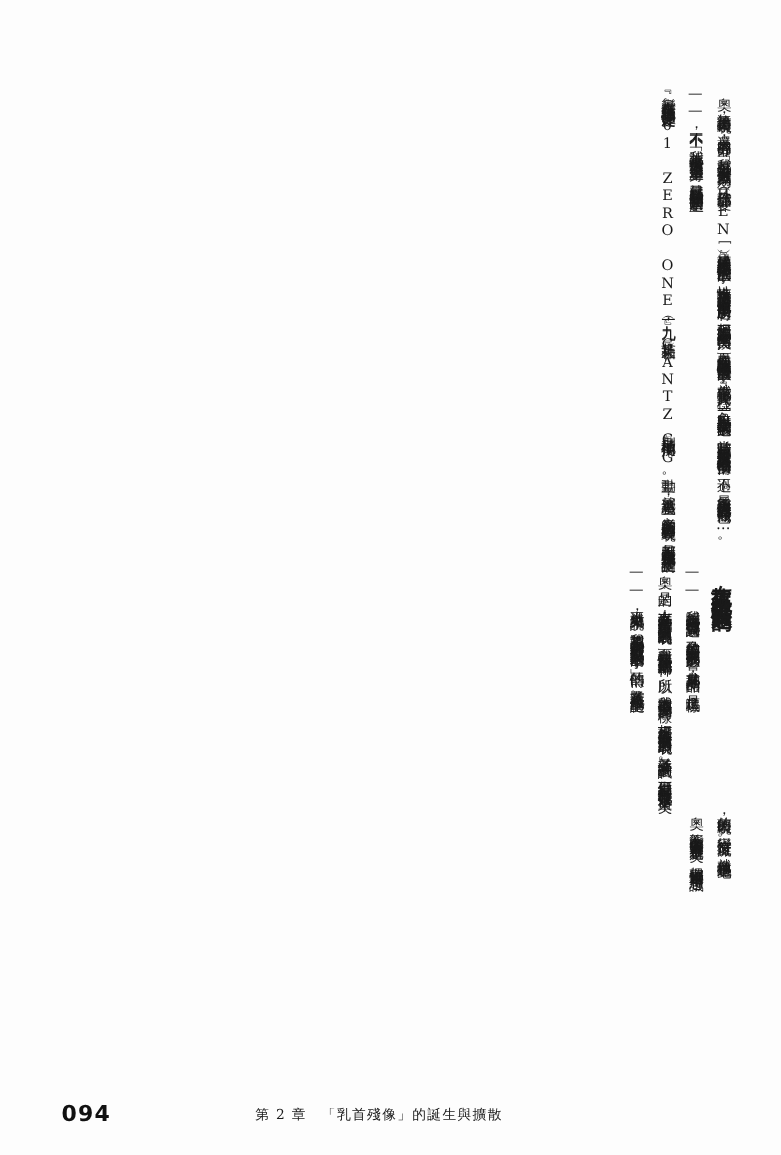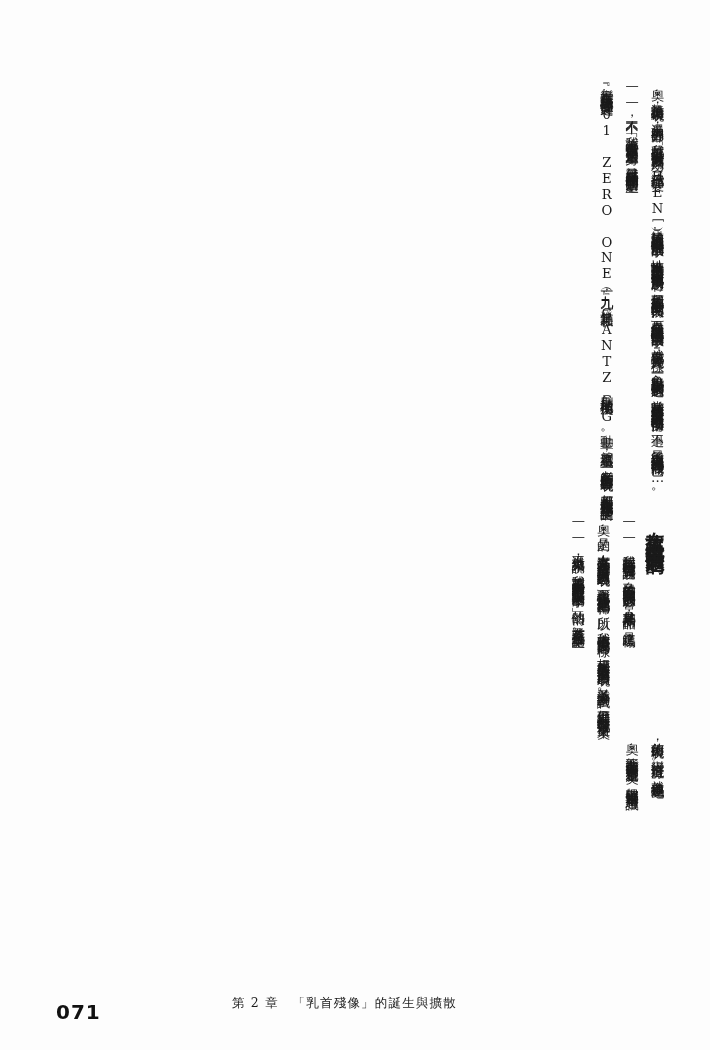--- a/index.html
+++ b/index.html
@@ -85,21 +85,21 @@
     bottom: 0;
     font-family: "DejaVu Sans", "Liberation Sans", sans-serif;
     font-weight: 700;
     font-size: 20px;
     letter-spacing: 1px;
     color: #111;
   }
   .running-head {
     position: absolute;
     left: 232px;
-    bottom: 12px;
+    bottom: 2px;
     font-size: 12.5px;
     letter-spacing: 1.2px;
     color: #1a1a1a;
     white-space: nowrap;
   }
 </style>
 </head>
 <body>
 
 <div class="page">
@@ -120,17 +120,17 @@
     </div>
 
     <div class="col-block" style="width:auto; flex:1;">
       <p class="para">的藝術表現，變得這麼流行。就像這種感覺吧？</p>
       <p class="para speaker">奧　能不能名留青史倒還不知道就是了（笑），但確實感覺相當不可思議。</p>
     </div>
 
   </div>
 
   <div class="footer">
-    <div class="folio">071</div>
+    <div class="folio">094</div>
     <div class="running-head">第 2 章　「乳首殘像」的誕生與擴散</div>
   </div>
 
 </div>
 
 </body></html>

